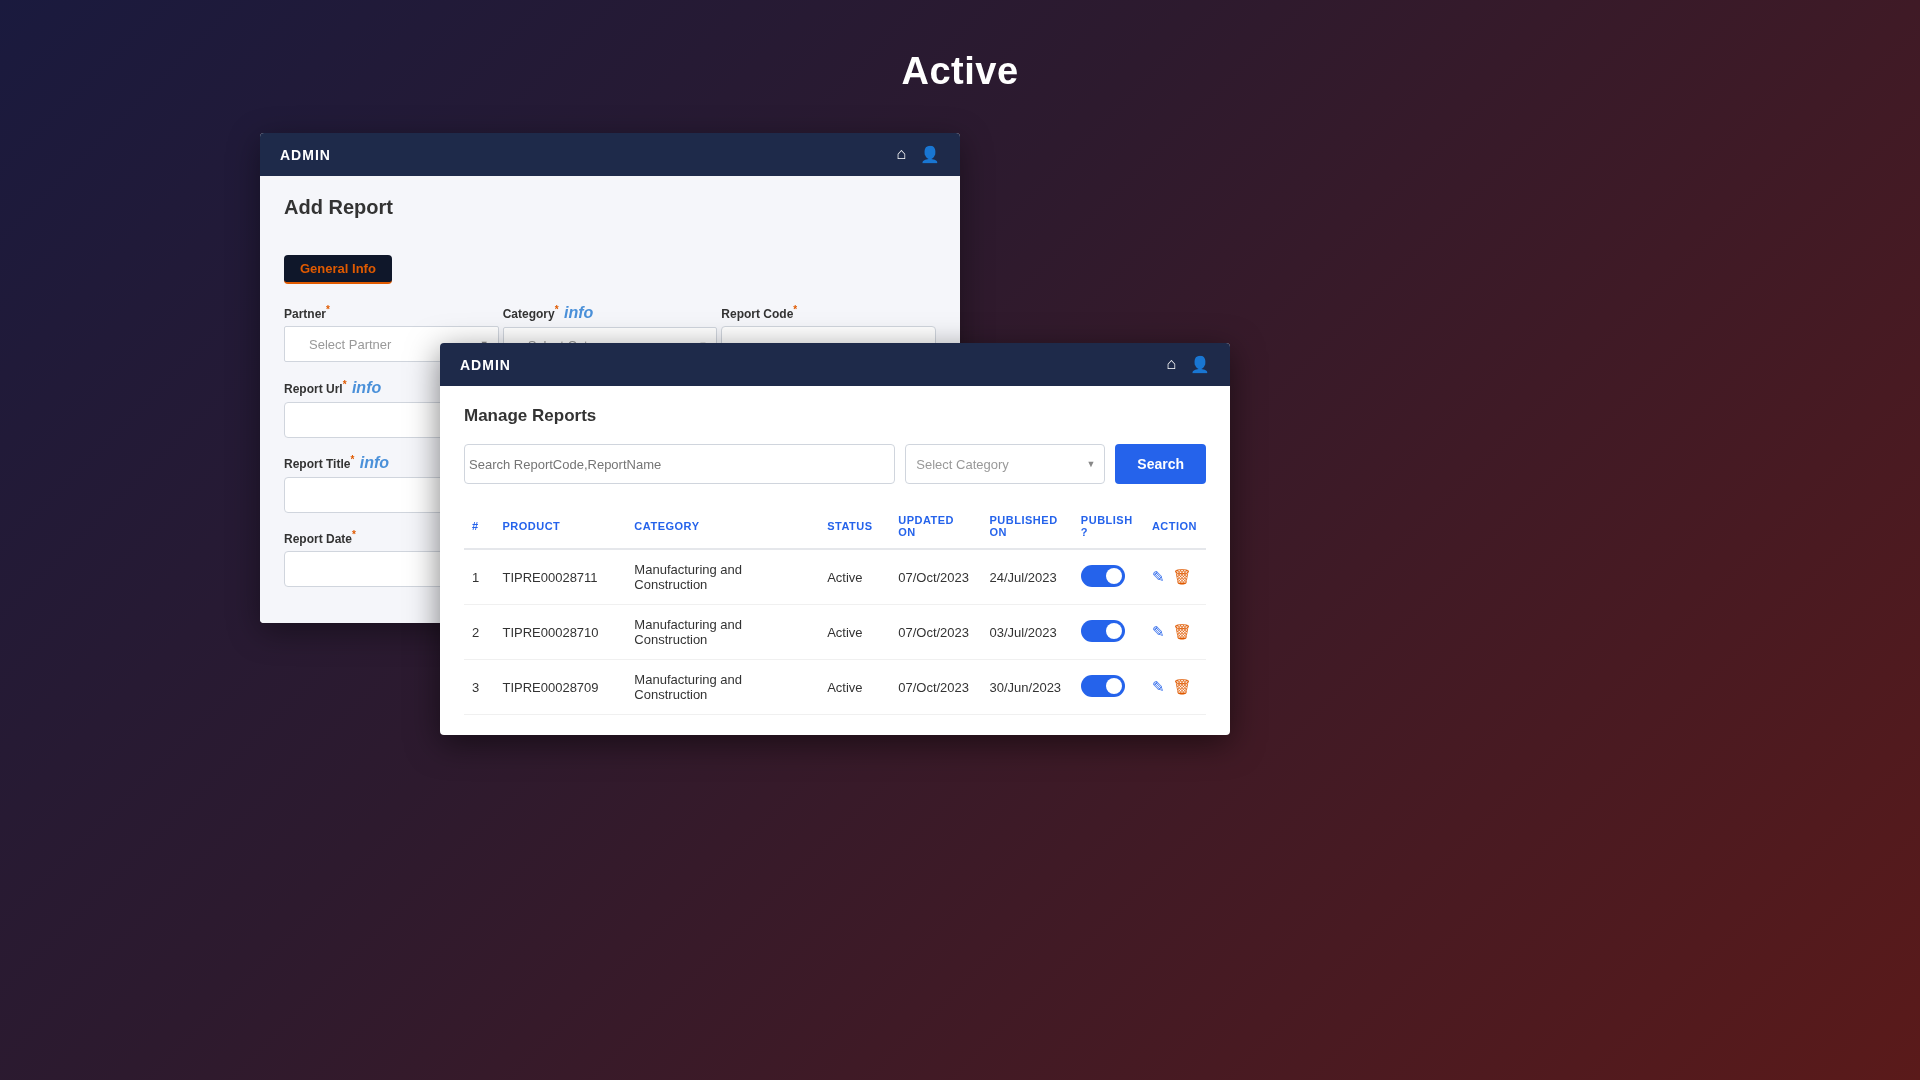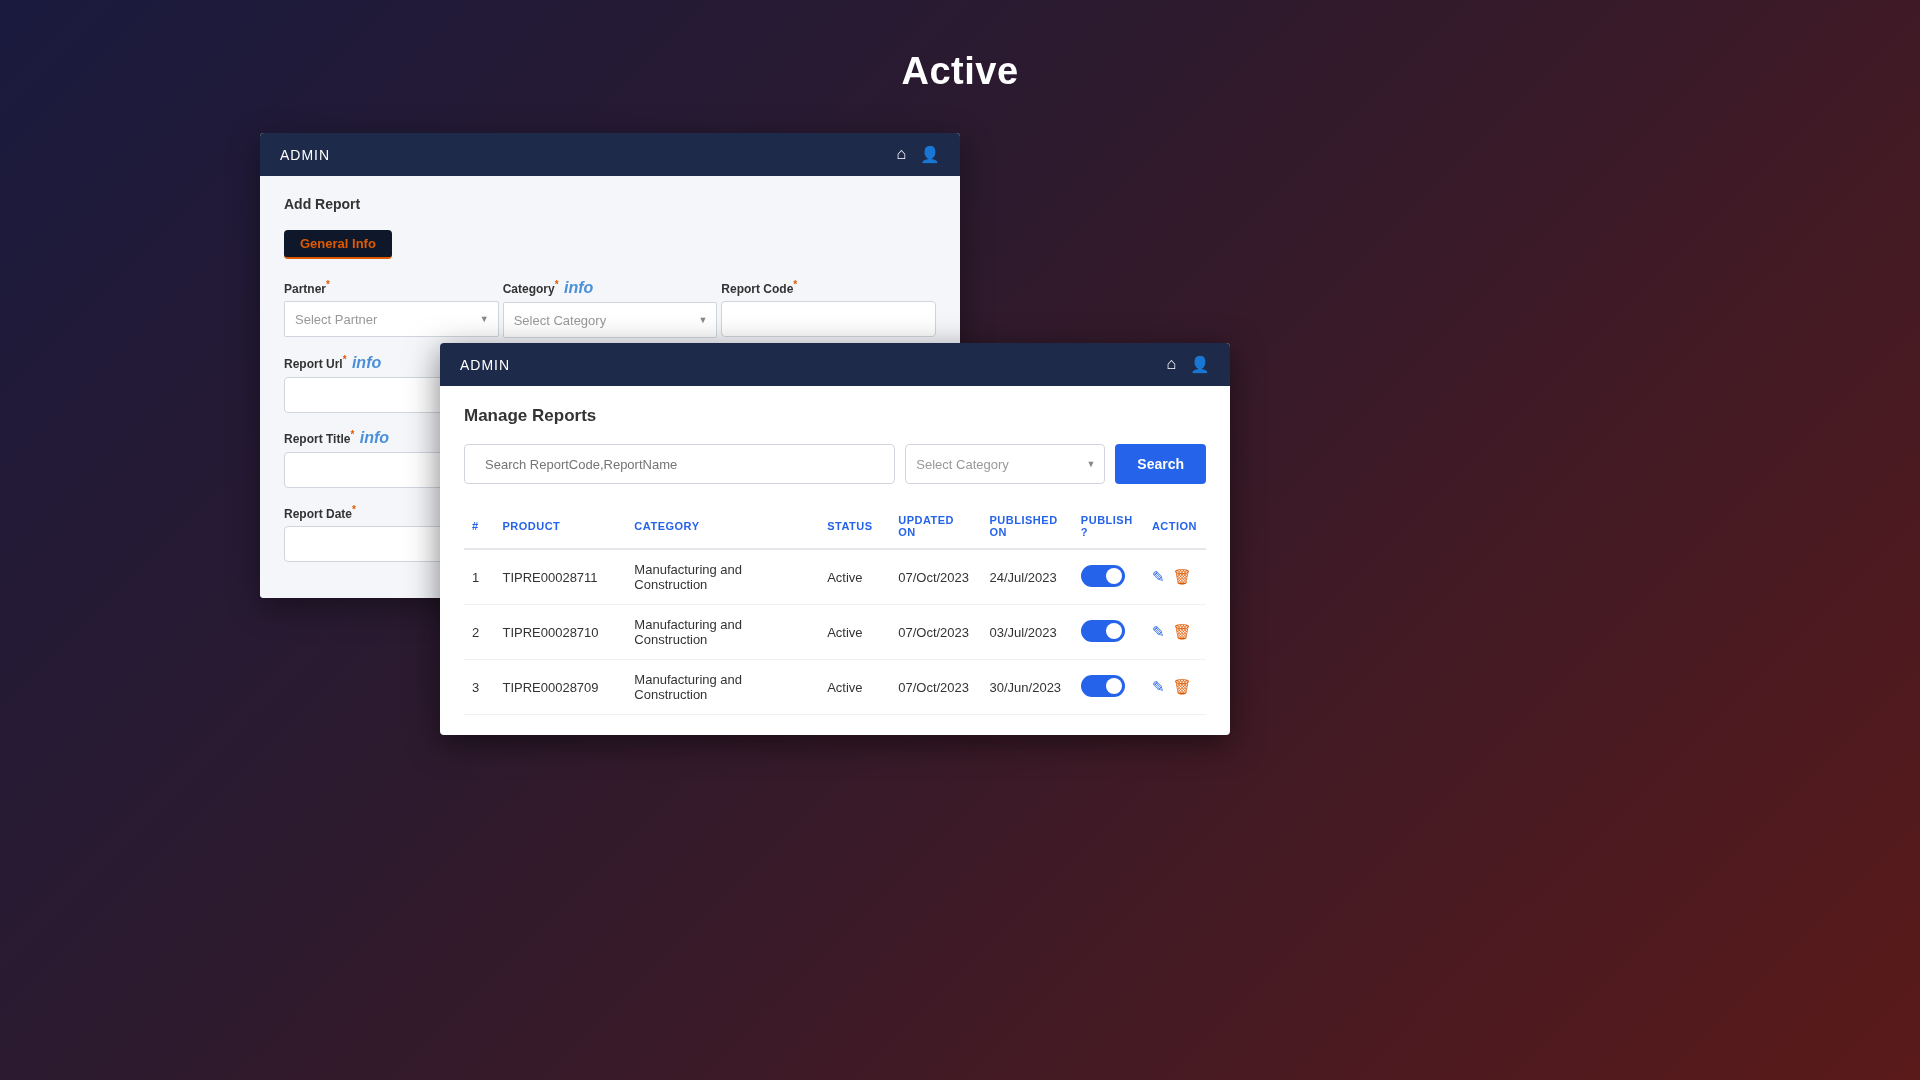--- a/index.html
+++ b/index.html
@@ -46,45 +46,45 @@
       background: #1e2a4a;
       color: #fff;
       padding: 12px 20px;
       display: flex;
       align-items: center;
       justify-content: space-between;
     }
 
     .window-header .admin-label {
       font-size: 14px;
-      font-weight: 400;
+      font-weight: 700;
       letter-spacing: 1px;
     }
 
     .window-header-icons {
       display: flex;
       gap: 14px;
     }
 
     .header-icon {
       color: #fff;
       font-size: 16px;
       cursor: pointer;
     }
 
     .window-body {
       padding: 20px 24px;
       background: #f5f6fa;
     }
 
     .section-title {
-      font-size: 14px;
+      font-size: 20px;
       font-weight: 600;
       color: #333;
-      margin-bottom: 18px;
+      margin-bottom: 36px;
     }
 
     .tab-bar {
       margin-bottom: 20px;
     }
 
     .tab-item {
       display: inline-block;
       padding: 6px 16px;
       font-size: 13px;
@@ -136,21 +136,21 @@
       font-size: 13px;
       color: #555;
       background: #fff;
       width: 100%;
       height: 36px;
     }
 
     .form-control-select {
       border: 1px solid #d0d5dd;
       border-radius: 2px;
-      padding: 8px 10px;
+      padding: 8px 24px;
       font-size: 13px;
       color: #999;
       background: #fff;
       width: 100%;
       height: 36px;
       appearance: none;
       -webkit-appearance: none;
       cursor: pointer;
       position: relative;
     }
@@ -217,21 +217,21 @@
 
     .search-input-wrapper {
       flex: 1;
       position: relative;
     }
 
     .search-input {
       width: 100%;
       border: 1px solid #d0d5dd;
       border-radius: 4px;
-      padding: 8px 20px;
+      padding: 8px 4px;
       font-size: 13px;
       color: #c2410c;
       height: 40px;
     }
 
     .select-category-wrapper {
       position: relative;
       width: 200px;
     }
 

